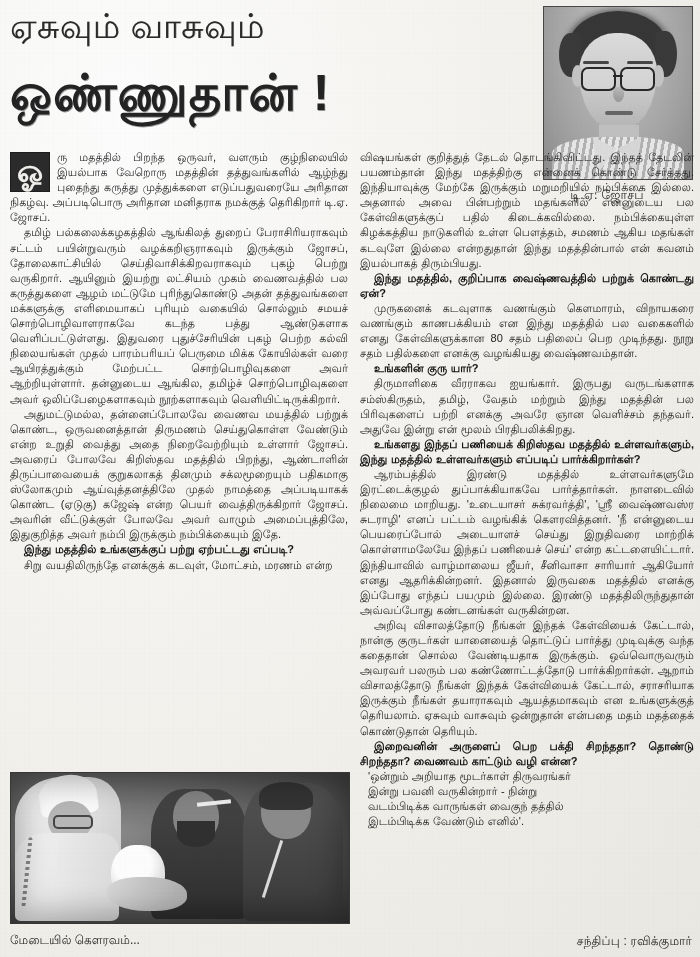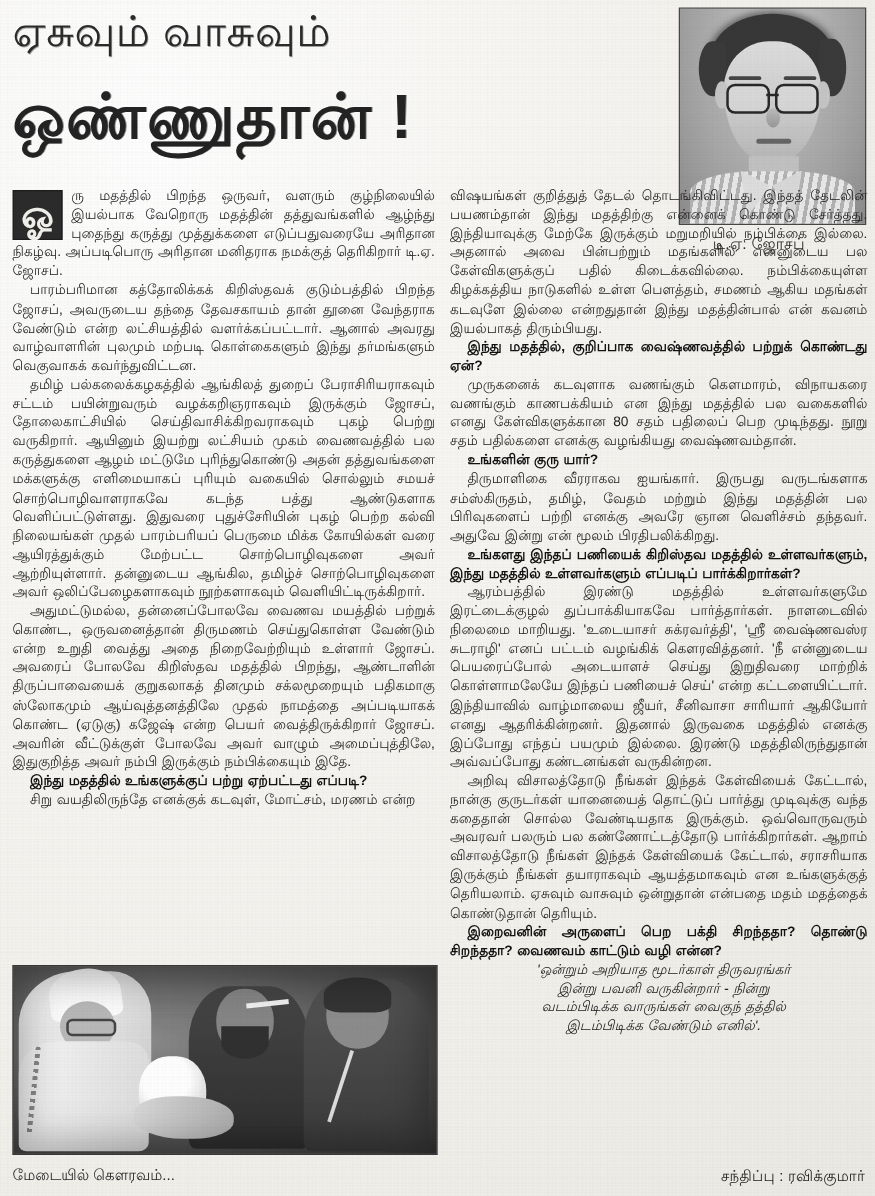--- a/index.html
+++ b/index.html
@@ -88,21 +88,21 @@
 
   
   .col{position:absolute;font-size:11px;line-height:15.1px;color:#222;
        text-align:justify;text-justify:inter-word;letter-spacing:.05px;
        word-spacing:.4px;}
   .col-left{left:10px;top:150px;width:338px;}
   .col-right{left:360px;top:150px;width:334px;}
   .col p{margin:0;text-indent:14px;}
   .col p.noind{text-indent:0;}
   .col p.q{font-weight:bold;text-indent:14px;margin-top:0;color:#111;}
-  .col p.verse{font-style:italic;text-indent:8px;text-align:center;}
+  .col p.verse{text-indent:8px;text-align:left;}
 
   
   .dropcap{
     float:left;width:40px;height:40px;margin:2px 7px 1px 0;
     background:#2b2b2b;color:#f2f1ed;
     font-size:31px;line-height:40px;text-align:center;font-weight:bold;
     box-shadow:inset 0 0 0 1px #1d1d1d;
   }
 
   
@@ -179,21 +179,20 @@
         <div class="p-neck"></div>
         <div class="p-shirt"></div>
         <div class="p-collar-l"></div>
         <div class="p-collar-r"></div>
       </div>
       <div class="portrait-cap">டி.ஏ. ஜோசப்</div>
     </div>
 
     <div class="col col-left">
       <p class="noind"><span class="dropcap">ஓ</span><span>ரு மதத்தில் பிறந்த ஒருவர், வளரும் குழ்நிலையில் இயல்பாக வேறொரு மதத்தின் தத்துவங்களில் ஆழ்ந்து புதைந்து கருத்து முத்துக்களை எடுப்பதுவரையே அரிதான நிகழ்வு. அப்படிபொரு அரிதான மனிதராக நமக்குத் தெரிகிறார் டி.ஏ. ஜோசப்.</span></p>
-      <p>பாரம்பரிமான கத்தோலிக்கக் கிறிஸ்தவக் குடும்பத்தில் பிறந்த ஜோசப், அவருடைய தந்தை தேவசகாயம் தான் தூனை வேந்தராக வேண்டும் என்ற லட்சியத்தில் வளர்க்கப்பட்டார். ஆனால் அவரது வாழ்வாளரின் புலமும் மற்படி கொள்கைகளும் இந்து தர்மங்களும் வெகுவாகக் கவர்ந்துவிட்டன.</p>
       <p>தமிழ் பல்கலைக்கழகத்தில் ஆங்கிலத் துறைப் பேராசிரியராகவும் சட்டம் பயின்றுவரும் வழக்கறிஞராகவும் இருக்கும் ஜோசப், தோலைகாட்சியில் செய்திவாசிக்கிறவராகவும் புகழ் பெற்று வருகிறார். ஆயினும் இயற்று லட்சியம் முகம் வைணவத்தில் பல கருத்துகளை ஆழம் மட்டுமே புரிந்துகொண்டு அதன் தத்துவங்களை மக்களுக்கு எளிமையாகப் புரியும் வகையில் சொல்லும் சமயச் சொற்பொழிவாளராகவே கடந்த பத்து ஆண்டுகளாக வெளிப்பட்டுள்ளது. இதுவரை புதுச்சேரியின் புகழ் பெற்ற கல்வி நிலையங்கள் முதல் பாரம்பரியப் பெருமை மிக்க கோயில்கள் வரை ஆயிரத்துக்கும் மேற்பட்ட சொற்பொழிவுகளை அவர் ஆற்றியுள்ளார். தன்னுடைய ஆங்கில, தமிழ்ச் சொற்பொழிவுகளை அவர் ஒலிப்பேழைகளாகவும் நூற்களாகவும் வெளியிட்டிருக்கிறார்.</p>
       <p>அதுமட்டுமல்ல, தன்னைப்போலவே வைணவ மயத்தில் பற்றுக் கொண்ட, ஒருவனைத்தான் திருமணம் செய்துகொள்ள வேண்டும் என்ற உறுதி வைத்து அதை நிறைவேற்றியும் உள்ளார் ஜோசப். அவரைப் போலவே கிறிஸ்தவ மதத்தில் பிறந்து, ஆண்டாளின் திருப்பாவையைக் குறுகலாகத் தினமும் சக்லமூறையும் பதிகமாகு ஸ்லோகமும் ஆய்வுத்தனத்திலே முதல் நாமத்தை அப்படியாகக் கொண்ட (ஏடுகு) கஜேஷ் என்ற பெயர் வைத்திருக்கிறார் ஜோசப். அவரின் வீட்டுக்குள் போலவே அவர் வாழும் அமைப்புத்திலே, இதுகுறித்த அவர் நம்பி இருக்கும் நம்பிக்கையும் இதே.</p>
       <p class="q">இந்து மதத்தில் உங்களுக்குப் பற்று ஏற்பட்டது எப்படி?</p>
       <p>சிறு வயதிலிருந்தே எனக்குக் கடவுள், மோட்சம், மரணம் என்ற</p>
     </div>
 
     <div class="col col-right">
       <p class="noind">விஷயங்கள் குறித்துத் தேடல் தொடங்கிவிட்டது. இந்தத் தேடலின் பயணம்தான் இந்து மதத்திற்கு என்னைக் கொண்டு சேர்த்தது. இந்தியாவுக்கு மேற்கே இருக்கும் மறுமறியில் நம்பிக்கை இல்லை. அதனால் அவை பின்பற்றும் மதங்களில் என்னுடைய பல கேள்விகளுக்குப் பதில் கிடைக்கவில்லை. நம்பிக்கையுள்ள கிழக்கத்திய நாடுகளில் உள்ள பௌத்தம், சமணம் ஆகிய மதங்கள் கடவுளே இல்லை என்றதுதான் இந்து மதத்தின்பால் என் கவனம் இயல்பாகத் திரும்பியது.</p>
 
       <p class="q">இந்து மதத்தில், குறிப்பாக வைஷ்ணவத்தில் பற்றுக் கொண்டது ஏன்?</p>

